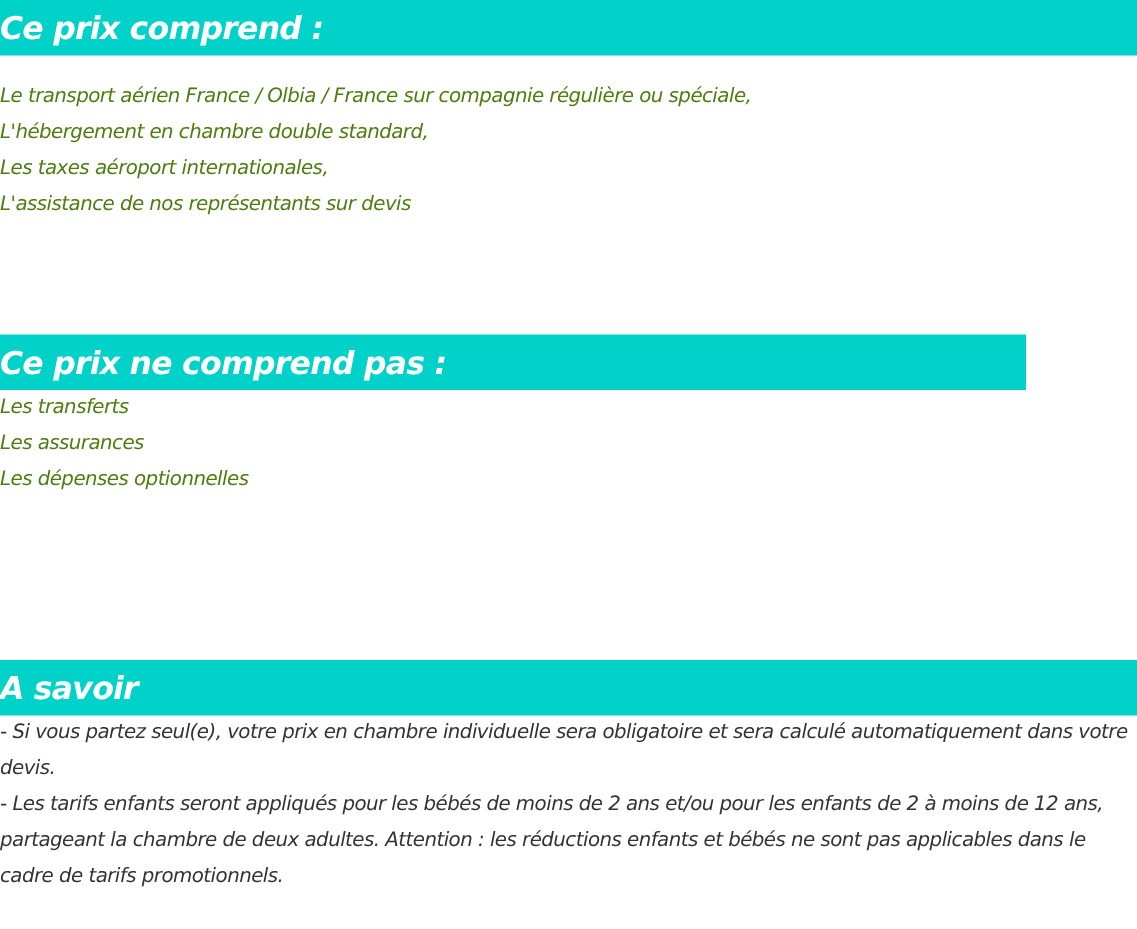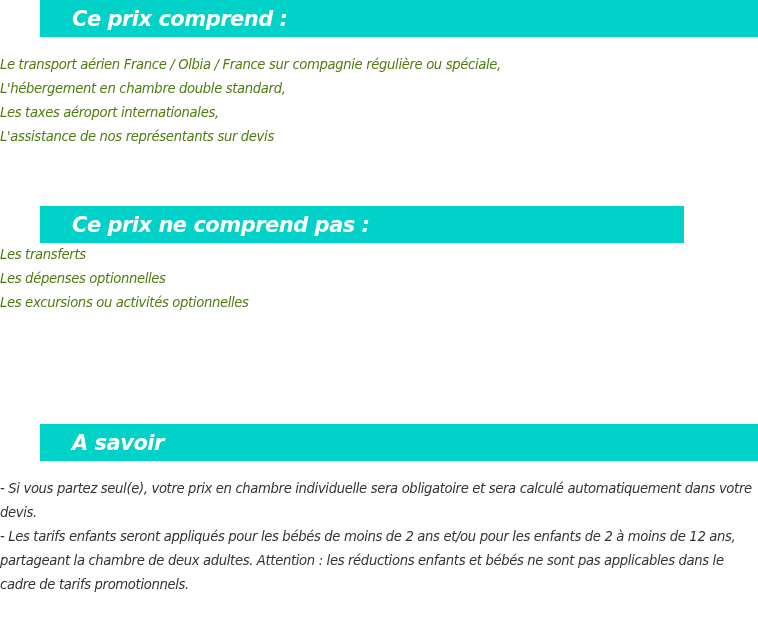--- a/index.html
+++ b/index.html
@@ -2,23 +2,22 @@
 <html><head>
 <meta charset="utf-8">
 <style>
   html, body { margin: 0; padding: 0; background: #ffffff; }
   body { width: 758px; height: 619px; overflow: hidden; font-family: "Liberation Sans", sans-serif; }
   .section-header {
     background: #00d1c9;
     height: 37px;
     display: flex;
     align-items: center;
-    padding-left: 32px;
+    padding-left: 0;
     box-sizing: border-box;
-    margin-left: 40px;
   }
   .section-header h2 {
     margin: 0;
     color: #ffffff;
     font-family: "DejaVu Sans", sans-serif;
     font-style: italic;
     font-weight: bold;
     font-size: 21px;
     letter-spacing: -0.5px;
   }
@@ -50,32 +49,32 @@
     <h2>Ce prix comprend :</h2>
   </div>
   <ul class="list" style="margin-top:16px;">
     <li>Le transport aérien France / Olbia / France sur compagnie régulière ou spéciale,</li>
     <li>L'hébergement en chambre double standard,</li>
     <li>Les taxes aéroport internationales,</li>
     <li>L'assistance de nos représentants sur devis</li>
   </ul>
 </div>
 
-<div style="position:absolute; top:206px; left:0; width:684px;">
+<div style="position:absolute; top:223px; left:0; width:684px;">
   <div class="section-header">
     <h2>Ce prix ne comprend pas :</h2>
   </div>
   <ul class="list" style="">
     <li>Les transferts</li>
+    <li>Les assurances</li>
     <li>Les dépenses optionnelles</li>
-    <li>Les excursions ou activités optionnelles</li>
   </ul>
 </div>
 
-<div style="position:absolute; top:424px; left:0; width:758px;">
+<div style="position:absolute; top:440px; left:0; width:758px;">
   <div class="section-header">
     <h2>A savoir</h2>
   </div>
-  <div style="margin-top:16px;">
+  <div style="">
     <p class="para">- Si vous partez seul(e), votre prix en chambre individuelle sera obligatoire et sera calculé automatiquement dans votre devis.</p>
     <p class="para">- Les tarifs enfants seront appliqués pour les bébés de moins de 2 ans et/ou pour les enfants de 2 à moins de 12 ans, partageant la chambre de deux adultes. Attention : les réductions enfants et bébés ne sont pas applicables dans le cadre de tarifs promotionnels.</p>
   </div>
 </div>
 
 </body></html>

